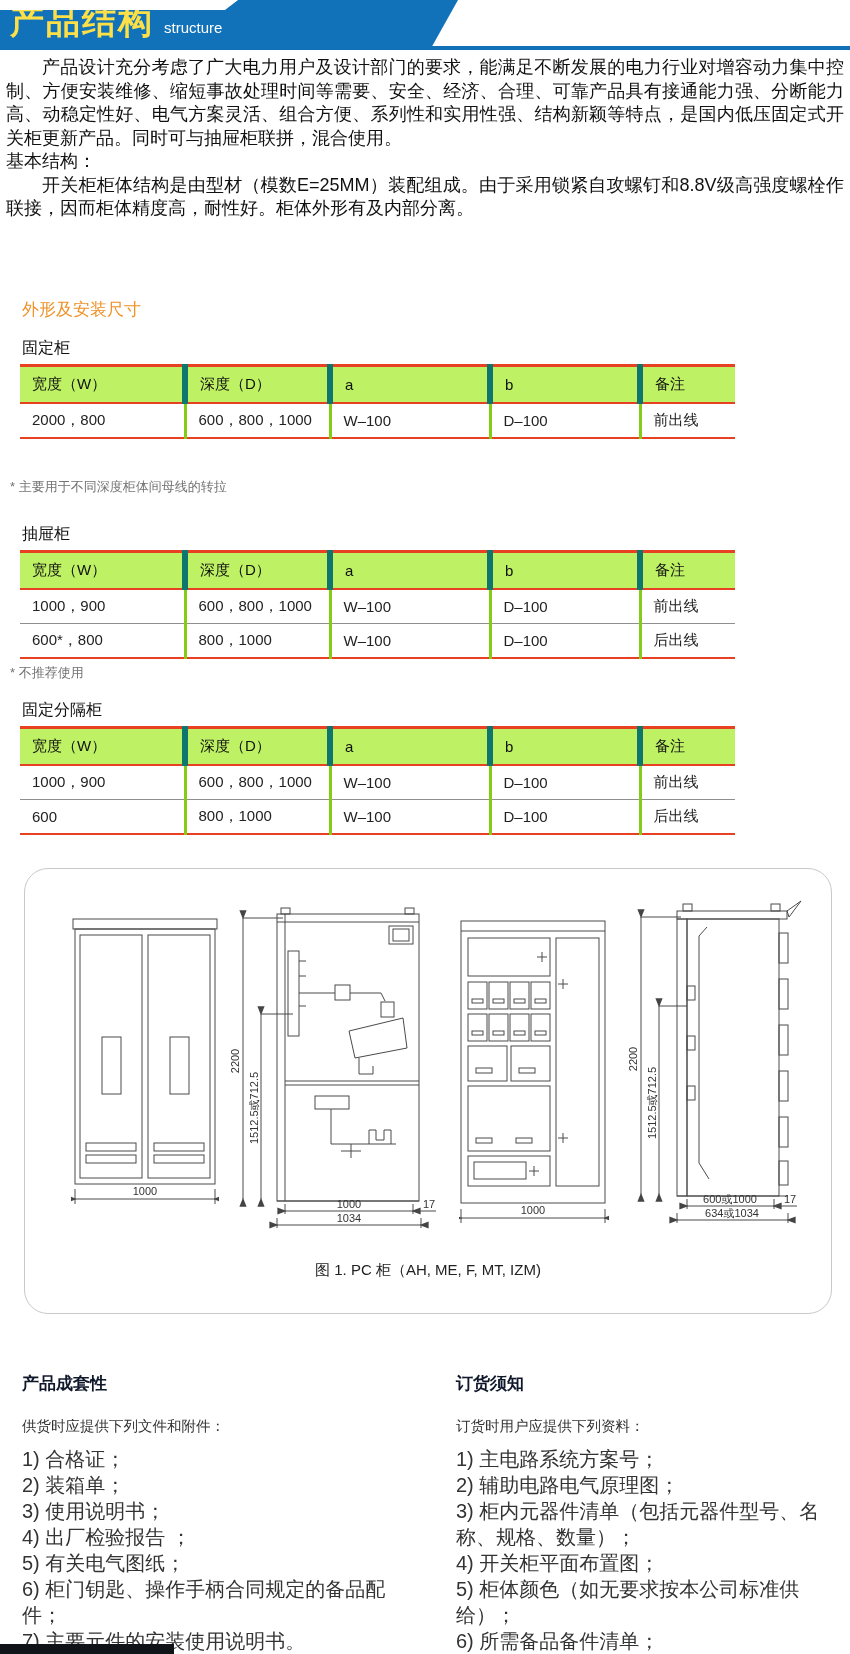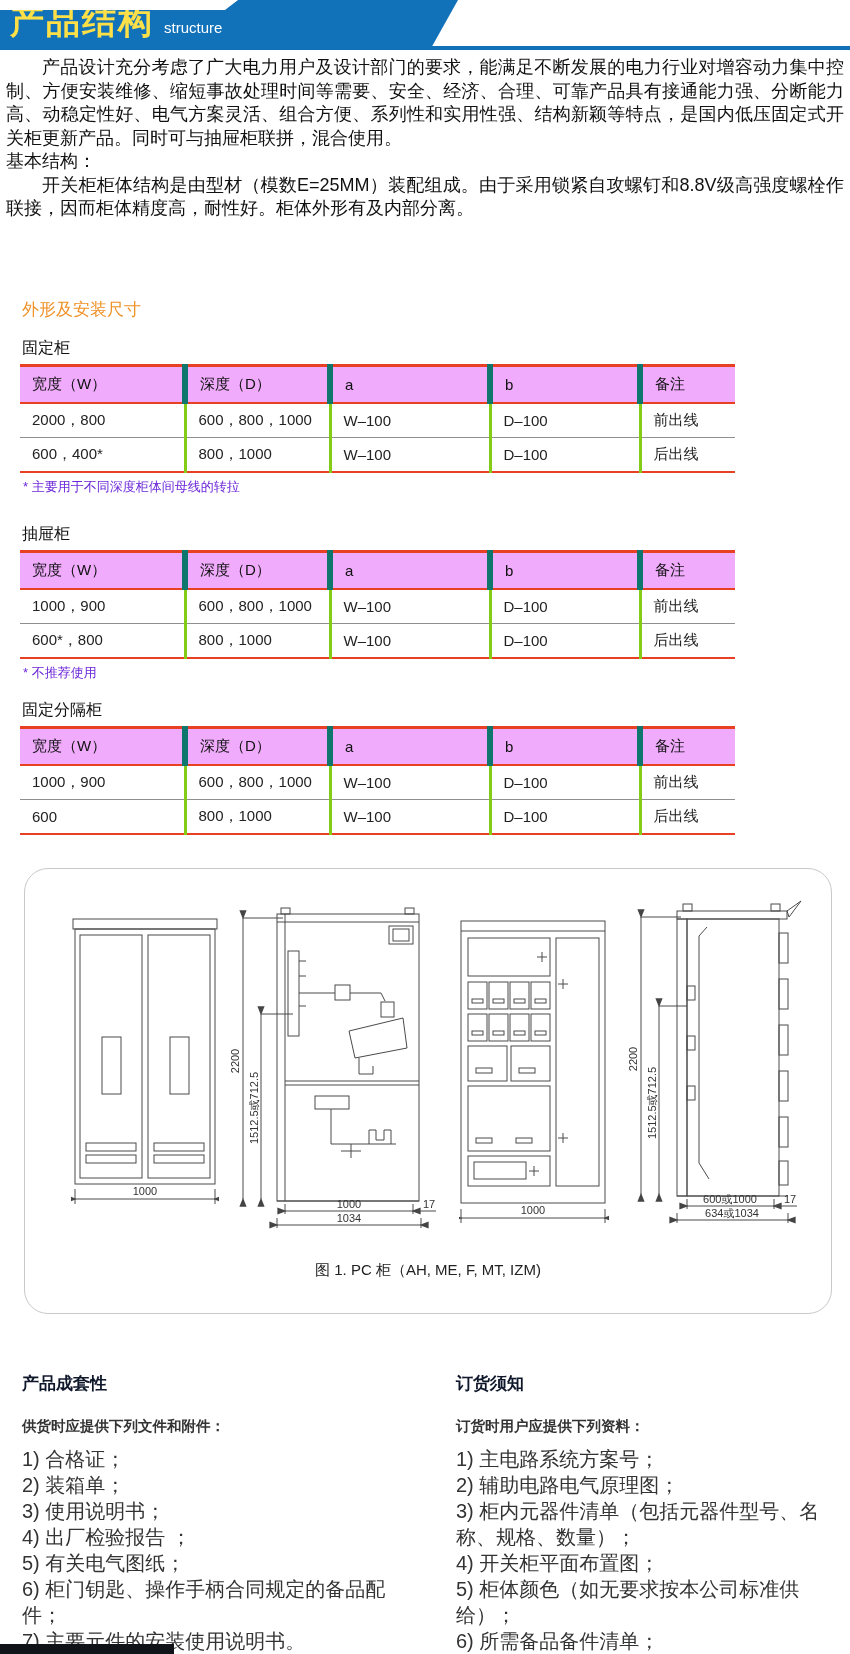--- a/index.html
+++ b/index.html
@@ -20,42 +20,42 @@
   
   .intro{position:absolute;top:56px;left:6px;width:838px;font-size:18px;line-height:23.5px;text-align:justify;}
   .intro p{margin:0;text-indent:2em;}
   .intro .plain{text-indent:0;}
   
   .orange-h{position:absolute;left:22px;color:#ef9126;font-size:17px;font-weight:normal;}
   .tbl-title{position:absolute;left:22px;font-size:16px;color:#111;}
   
   table.spec{position:absolute;left:20px;width:715px;border-collapse:collapse;
     border-top:3px solid #e84023;border-bottom:2px solid #e84023;font-size:15px;table-layout:fixed;}
-  table.spec thead tr{background:#f0abfc;}
+  table.spec thead tr{background:#bef264;}
   table.spec th{font-weight:normal;text-align:left;padding:8px 0 8px 12px;
     border-bottom:2px solid #e84023;border-left:6px solid #0f766e;}
   table.spec th:first-child{border-left:none;}
   table.spec td{padding:7px 0 7px 12px;border-left:3px solid #84cc16;color:#222;}
   table.spec td:first-child{border-left:none;}
   table.spec tbody tr + tr td{border-top:1.5px solid #8f8f8f;}
-  .footnote{position:absolute;left:23px;font-size:13px;color:#6d28d9;}
+  .footnote{position:absolute;left:10px;font-size:13px;color:#737373;}
   
   .figure-box{position:absolute;left:24px;top:868px;width:806px;height:444px;
     border:1px solid #c9c9c9;border-radius:24px;}
   .figure-box svg{position:absolute;}
   svg.drw{stroke:#4a4a4a;stroke-width:1;fill:none;}
   svg.drw text{stroke:none;fill:#333;font-size:11px;font-family:"Liberation Sans",sans-serif;}
   .fig-caption{position:absolute;left:0;top:392px;width:100%;text-align:center;
     font-size:15px;color:#222;}
   
   .col-block{position:absolute;top:1372px;width:400px;}
   .col-left{left:22px;}
   .col-right{left:456px;width:386px;}
   .col-h{color:#0f172a;font-size:17px;font-weight:bold;margin:0 0 22px 0;}
-  .col-intro{font-size:14.5px;color:#333;font-weight:bold;margin:0 0 10px 0;}
+  .col-intro{font-size:14.5px;color:#333;font-weight:normal;margin:0 0 10px 0;}
   .col-item{font-size:20px;color:#333;line-height:26px;}
   
   .footer-bar{position:absolute;left:0;top:1644px;width:174px;height:10px;background:#101418;}
 </style>
 </head>
 <body>
 
 <svg width="0" height="0" style="position:absolute" aria-hidden="true">
   <defs>
     <marker id="arrow" viewBox="0 0 10 10" markerWidth="9" markerHeight="9" refX="1.5" refY="5" orient="auto-start-reverse">
@@ -98,27 +98,20 @@
       <th>备注</th>
     </tr>
   </thead>
   <tbody>
     <tr>
       <td>2000，800</td>
       <td>600，800，1000</td>
       <td>W–100</td>
       <td>D–100</td>
       <td>前出线</td>
-    </tr>
-    <tr>
-      <td>600，400*</td>
-      <td>800，1000</td>
-      <td>W–100</td>
-      <td>D–100</td>
-      <td>后出线</td>
     </tr>
   </tbody>
 </table>
 <div class="footnote" style="top:478px;">* 主要用于不同深度柜体间母线的转拉</div>
 
 <div class="tbl-title" style="top:524px;">抽屉柜</div>
 <table class="spec" style="top:550px;">
   <colgroup>
       <col style="width:165px">
       <col style="width:145px">

